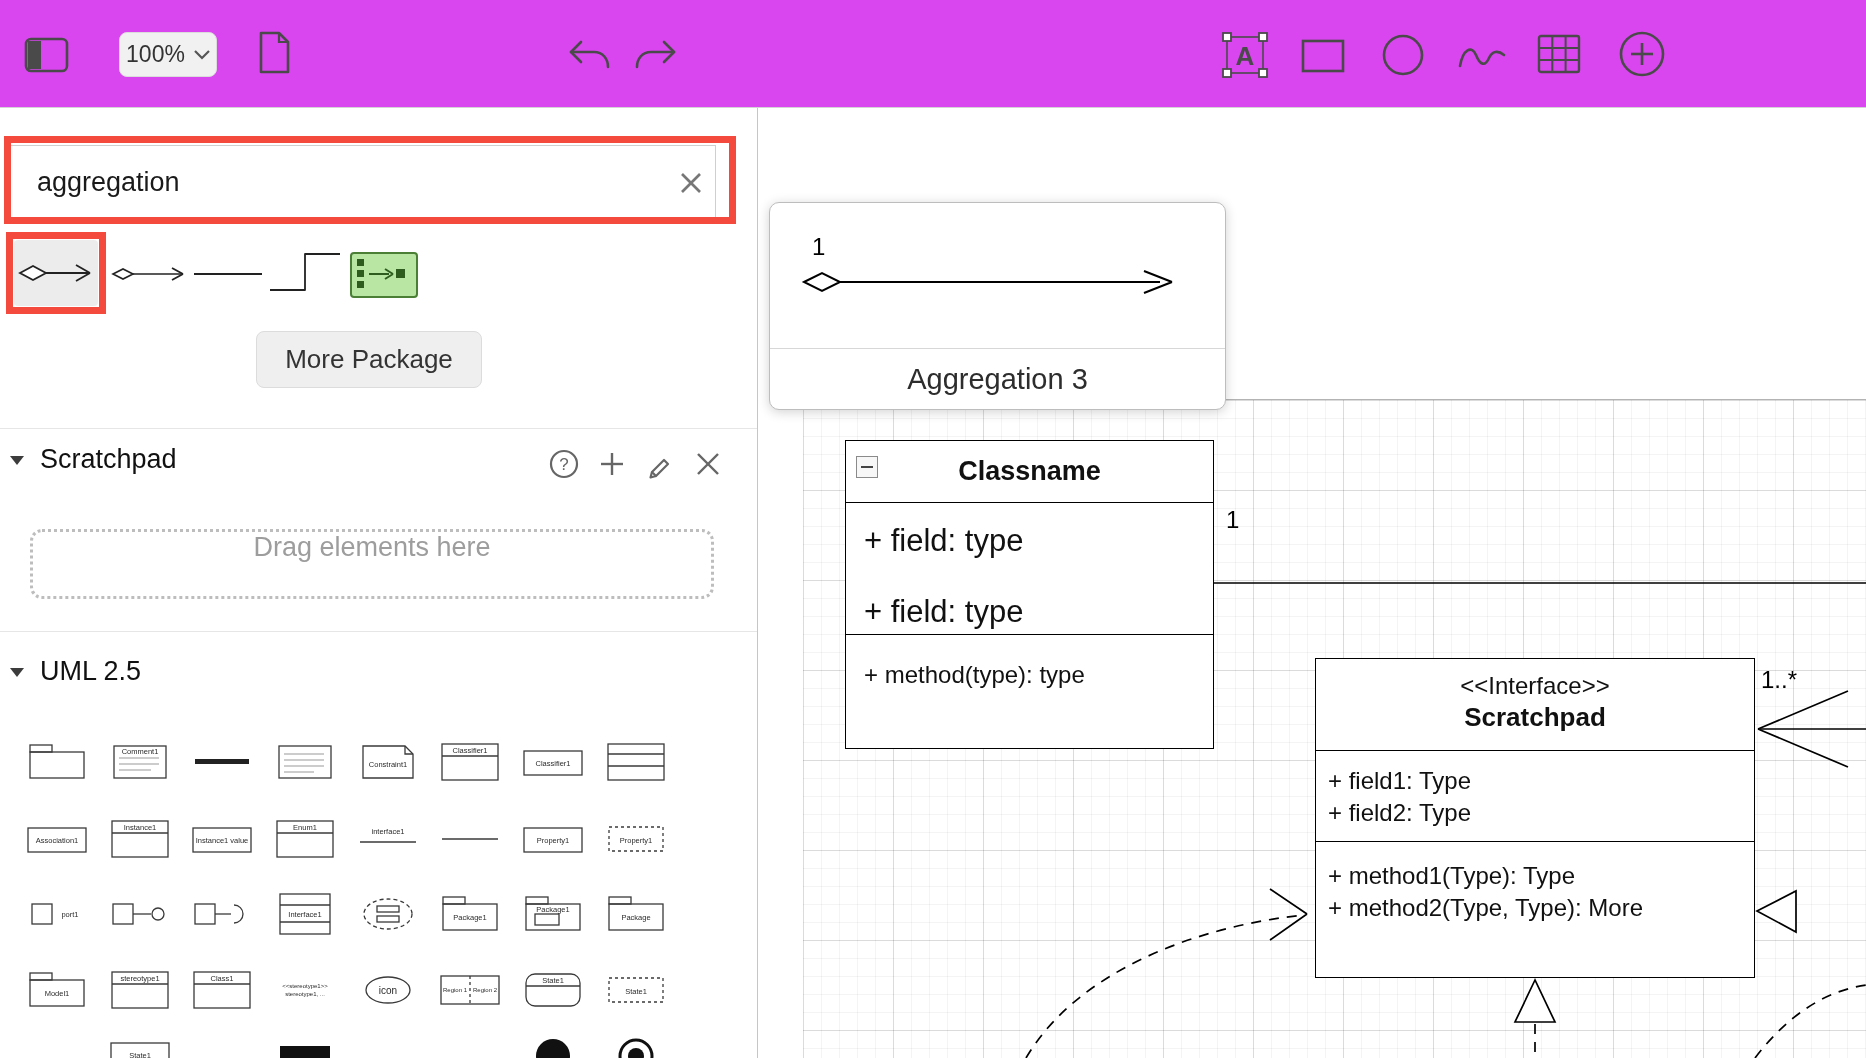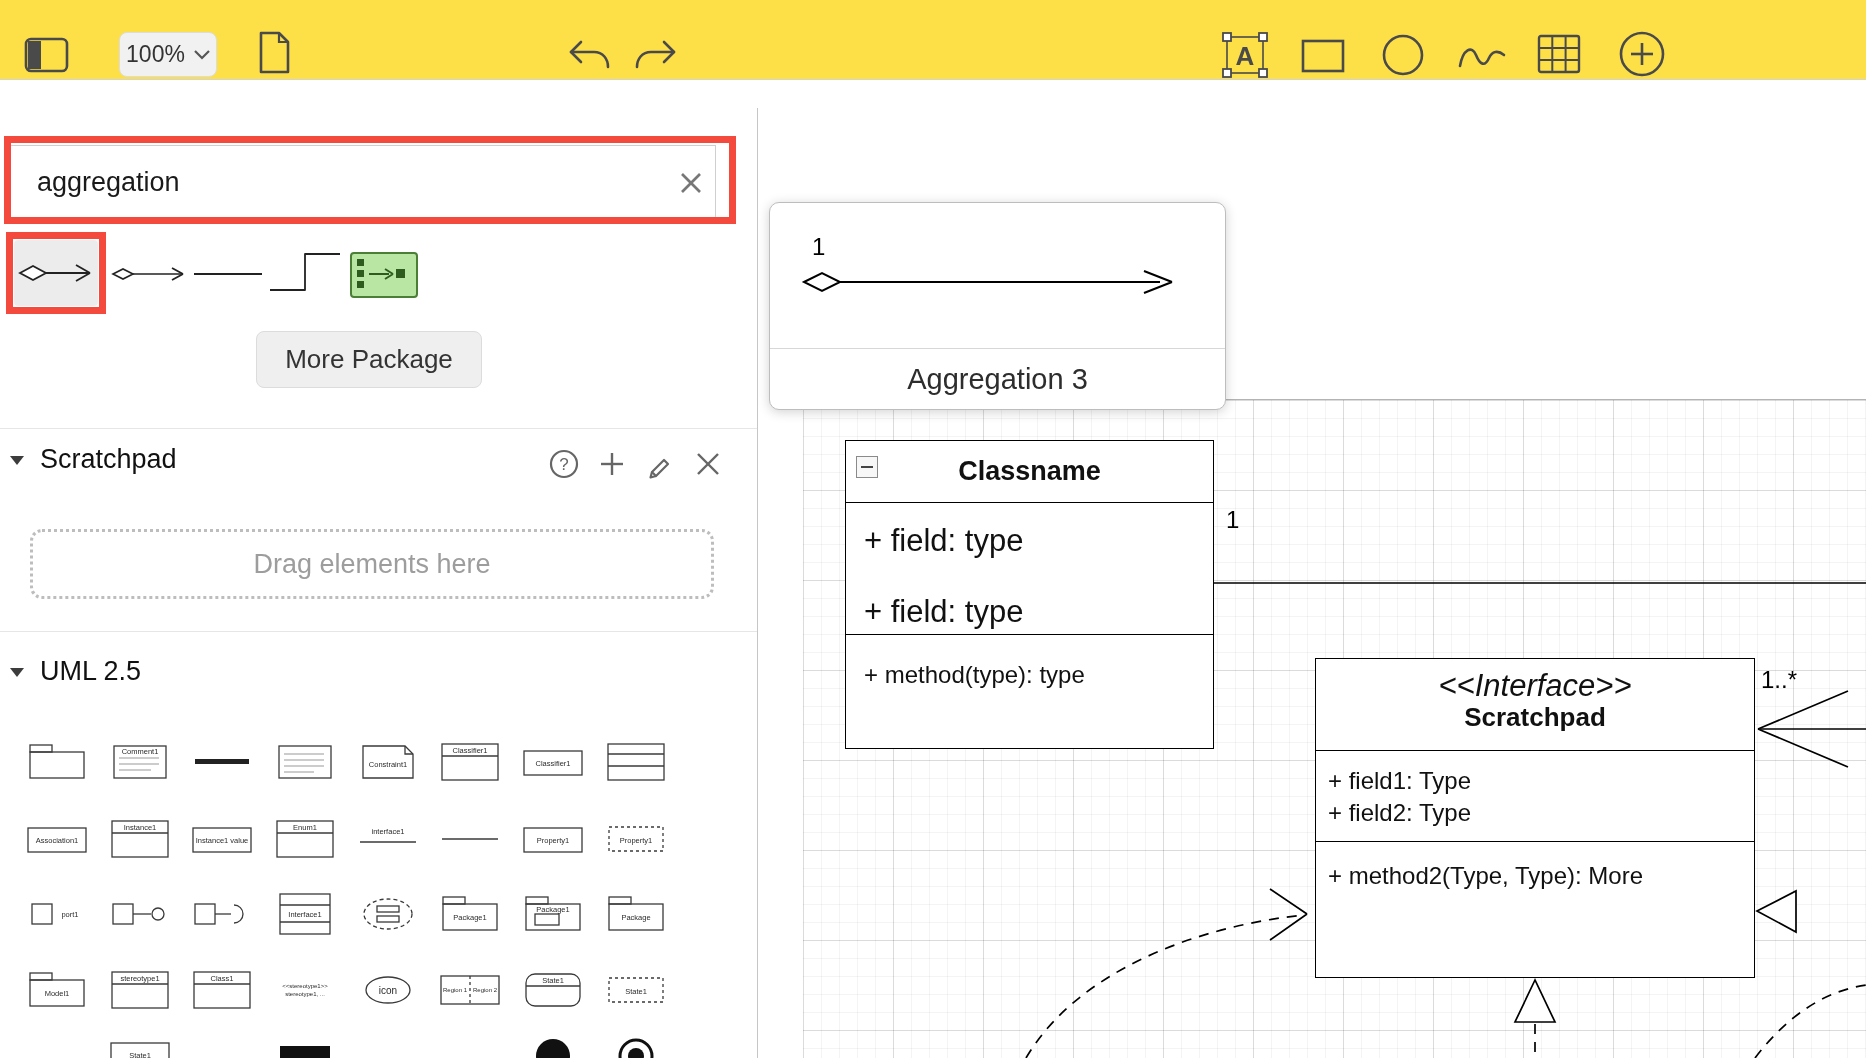--- a/index.html
+++ b/index.html
@@ -1,38 +1,38 @@
 <!DOCTYPE html>
 <html><head>
 <meta charset="utf-8">
 <style>
   *{box-sizing:border-box;margin:0;padding:0}
   html,body{width:1866px;height:1058px}
   body{position:relative;font-family:"Liberation Sans",sans-serif;background:#fff;overflow:hidden;color:#111}
 
   
-  .topbar{position:absolute;left:0;top:0;width:1866px;height:80px;background:#fde047;border-bottom:1px solid #d4d4d4;z-index:20}
+  .topbar{position:absolute;left:0;top:0;width:1866px;height:108px;background:#d946ef;border-bottom:1px solid #d4d4d4;z-index:20}
   .tb-btn{position:absolute;display:flex;align-items:center;justify-content:center;cursor:pointer}
   .tb-btn svg{display:block}
   .zoom-pill{position:absolute;left:119px;top:32px;width:98px;height:45px;background:#f1f1f2;border:1px solid #dcdcdc;border-radius:8px;display:flex;align-items:center;justify-content:center;gap:9px;font-size:23px;color:#333;cursor:pointer}
 
   
   .sidebar{position:absolute;left:0;top:108px;width:758px;height:950px;background:#fff;border-right:1px solid #c6c6c6;z-index:10;overflow:hidden}
   .search-input{position:absolute;left:10px;top:37px;width:706px;height:74px;border:1px solid #cfcfcf;background:#fff;font-size:27px;padding:0 70px 0 26px;color:#1a1a1a;font-family:inherit;outline:none}
   .search-clear{position:absolute;left:676px;top:60px;width:30px;height:30px;cursor:pointer}
   .sthumb{position:absolute;display:flex;align-items:center;justify-content:center;cursor:pointer;border-radius:4px}
   .sthumb.sel{background:#ececec}
   .more-results{position:absolute;left:256px;top:223px;width:226px;height:57px;background:#efefef;border:1px solid #dcdcdc;border-radius:8px;font-size:26px;color:#333;font-family:inherit;cursor:pointer}
   .hairline{position:absolute;left:0;width:758px;height:1px;background:#e6e6e6}
   .sec-header{position:absolute;left:0;width:758px;height:44px}
   .sec-title{position:absolute;left:40px;top:4px;font-size:27px;font-weight:400;color:#111}
   .sec-tri{position:absolute;left:10px;top:16px;cursor:pointer}
   .sp-icons{position:absolute;right:36px;top:2px;display:flex;gap:18px;align-items:center;height:44px}
   .sp-icons .ic{cursor:pointer}
-  .dropzone{position:absolute;left:30px;top:421px;width:684px;height:70px;border:3px dotted #bdbdbd;border-radius:12px;display:flex;align-items:center;justify-content:center;font-size:27px;color:#9d9d9d;cursor:pointer}
+  .dropzone{position:absolute;left:30px;top:421px;width:684px;height:70px;border:3px dotted #bdbdbd;border-radius:12px;display:flex;justify-content:center;font-size:27px;color:#9d9d9d;cursor:pointer}
   .ucell{position:absolute;width:66px;height:48px;cursor:pointer}
   svg text.tl{font-family:"Liberation Sans",sans-serif;font-size:7.5px;fill:#2b2b2b;text-anchor:middle}
 
   
   .annotation{position:absolute;border:7px solid #f44a3e;pointer-events:none;z-index:50}
 
   
   .canvas{position:absolute;left:758px;top:108px;width:1108px;height:950px;background:#fff;overflow:hidden}
   .grid-region{position:absolute;left:45px;top:291px;width:1063px;height:659px;border-top:1px solid #b3b3b3;z-index:1;
     background-image:
@@ -48,21 +48,21 @@
   .cb-header{position:relative;height:62px;border-bottom:1.5px solid #000;text-align:center}
   .cb-title{font-weight:700;font-size:27px;line-height:60px}
   .collapse-box{position:absolute;left:10px;top:15px;width:22px;height:22px;border:1px solid #8a8a8a;background:#f7f7f7;cursor:pointer}
   .collapse-box::after{content:"";position:absolute;left:4px;top:9px;width:12px;height:2px;background:#444}
   .cb-fields{height:132px;border-bottom:1.5px solid #000;padding:20px 0 0 18px;font-size:31px}
   .cb-fields div:first-child{margin-bottom:35px}
   .cb-methods{padding:26px 0 0 18px;font-size:24px}
 
   .ifacebox{position:absolute;left:557px;top:550px;width:440px;height:320px;border:1.5px solid #000;background:#fff;z-index:3;cursor:pointer}
   .if-header{height:92px;border-bottom:1.5px solid #000;text-align:center;padding-top:12px}
-  .if-st{font-style:italic;font-size:31px;line-height:30px}
+  .if-st{font-size:24px;line-height:30px}
   .if-title{font-weight:700;font-size:26px;line-height:32px}
   .if-fields{height:91px;border-bottom:1.5px solid #000;padding:14px 0 0 12px;font-size:24px;line-height:32px}
   .if-methods{padding:18px 0 0 12px;font-size:24px;line-height:32px}
 
   .popup{position:absolute;left:11px;top:94px;width:457px;height:208px;background:#fff;border:1px solid #bdbdbd;border-radius:10px;box-shadow:0 2px 12px rgba(0,0,0,.18);z-index:6}
   .popup-mult{position:absolute;left:42px;top:30px;font-size:24px;color:#000}
   .popup-shape{position:absolute;left:0;top:0}
   .popup-label{position:absolute;left:0;top:145px;width:455px;height:61px;border-top:1px solid #d7d7d7;display:flex;align-items:center;justify-content:center;font-size:29px;color:#2d2d2d}
 </style>
 </head>
@@ -448,20 +448,21 @@
   <div class="ifacebox">
     <div class="if-header">
       <div class="if-st">&lt;&lt;Interface&gt;&gt;</div>
       <div class="if-title">Scratchpad</div>
     </div>
     <div class="if-fields">
       <div>+ field1: Type</div>
       <div>+ field2: Type</div>
     </div>
     <div class="if-methods">
+      <div>+ method1(Type): Type</div>
       <div>+ method2(Type, Type): More</div>
     </div>
   </div>
 
   <div class="popup">
     <div class="popup-mult">1</div>
     <svg class="popup-shape" width="455" height="145">
       <polygon points="34,79 52,70 70,79 52,88" fill="#fff" stroke="#000" stroke-width="2"></polygon>
       <line x1="70" y1="79" x2="390" y2="79" stroke="#000" stroke-width="2"></line>
       <path d="M402 79 L374 68 M402 79 L374 90" fill="none" stroke="#000" stroke-width="2"></path>

